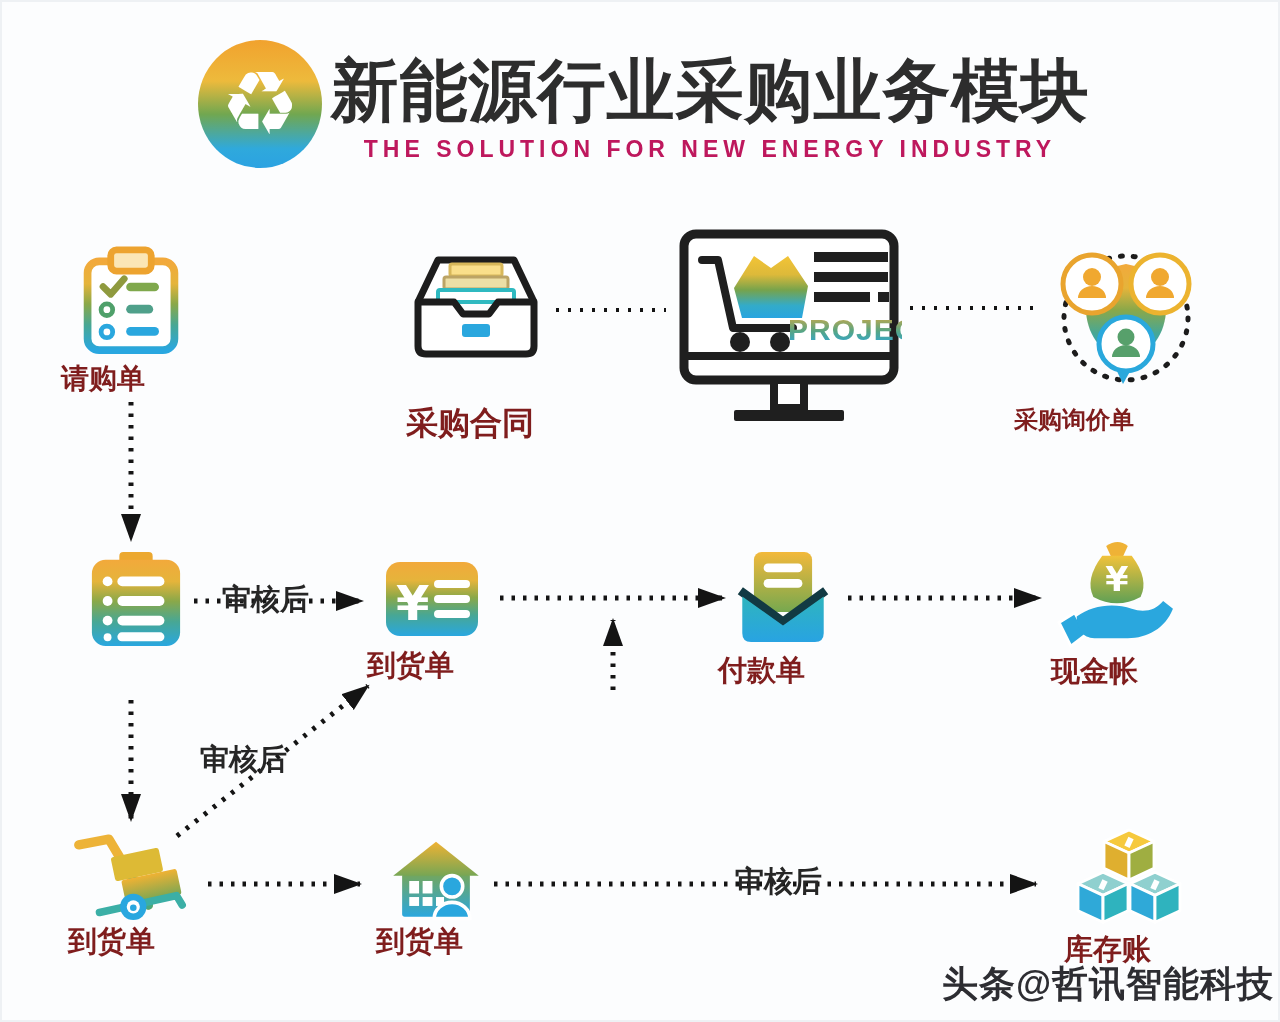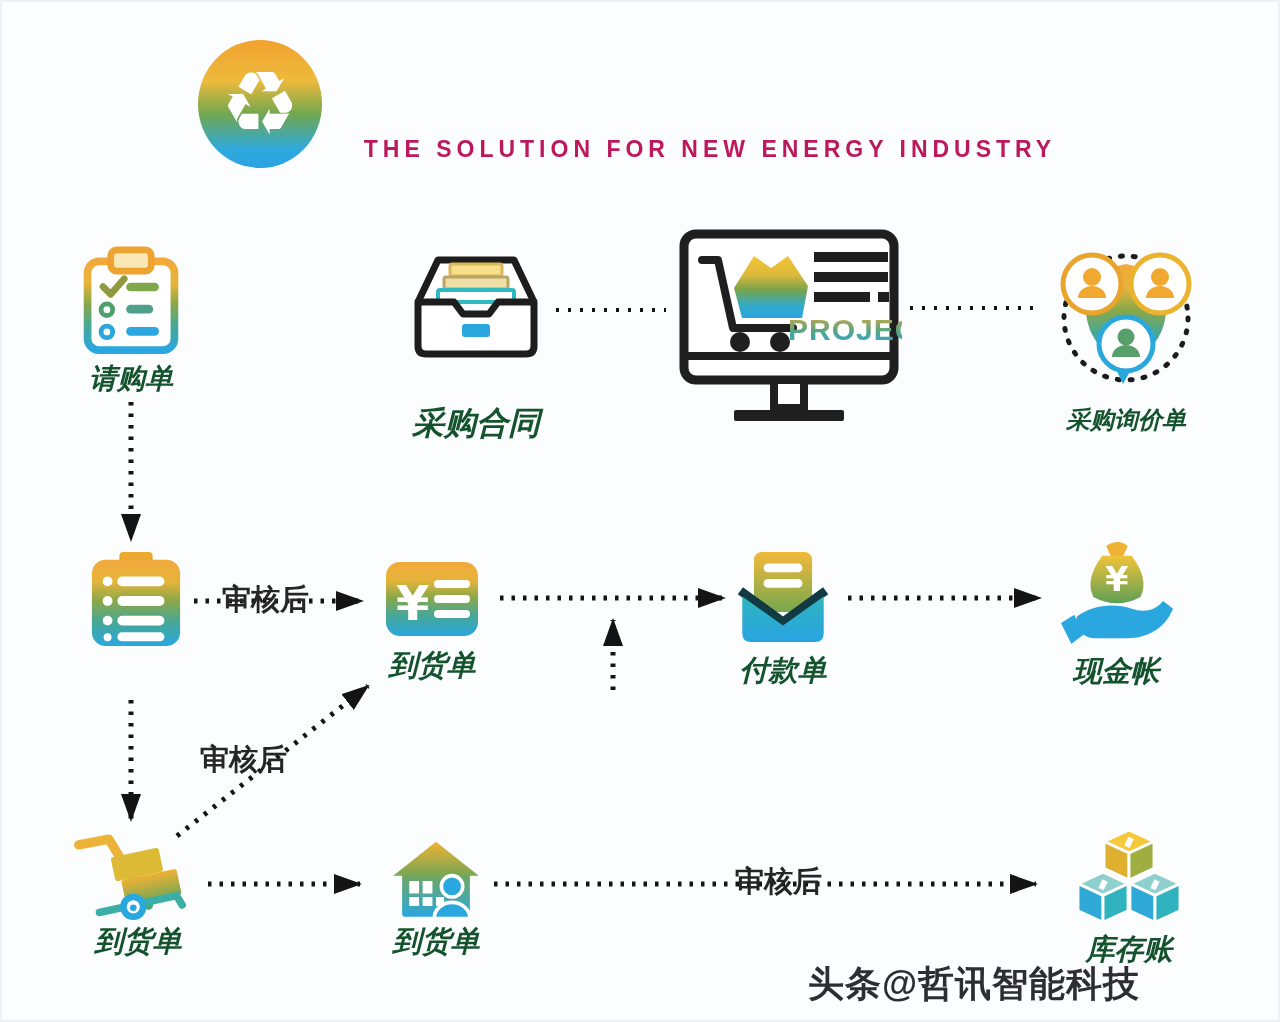--- a/index.html
+++ b/index.html
@@ -20,27 +20,27 @@
     position:absolute;left:330px;top:46px;width:760px;text-align:center;
     font-size:68px;font-weight:800;color:#2d2d2d;letter-spacing:1px;z-index:2;white-space:nowrap;
   }
   .subtitle{
     position:absolute;left:330px;top:136px;width:760px;text-align:center;
     font-size:23px;font-weight:600;color:#be185d;letter-spacing:5px;z-index:2;white-space:nowrap;
   }
   
   .node{position:absolute;display:flex;flex-direction:column;align-items:center;z-index:2;}
   .node .icon{display:flex;align-items:center;justify-content:center;}
-  .node-label{width:100%;text-align:center;font-weight:700;color:#14532d;white-space:nowrap;font-style:italic;}
+  .node-label{width:100%;font-weight:700;color:#7f1d1d;white-space:nowrap;}
   .edge-label{position:absolute;font-weight:700;color:#262626;font-size:29px;z-index:2;white-space:nowrap;margin-top:20px;}
   .edges{position:absolute;left:0;top:0;z-index:1;pointer-events:none;}
   .edges line{stroke:#141414;stroke-width:5;stroke-dasharray:3.5 8;fill:none;}
   .edges line.thin{stroke-width:4;stroke-dasharray:3 9;}
   .watermark{
-    position:absolute;right:6px;top:960px;width:600px;text-align:center;
+    position:absolute;right:6px;top:960px;width:600px;text-align:right;
     font-size:36px;font-weight:700;color:#2d2d32;letter-spacing:1px;z-index:2;white-space:nowrap;
   }
 </style>
 </head>
 <body>
 
 <div class="canvas">
 
   <svg width="0" height="0" style="position:absolute" aria-hidden="true">
     <defs>
@@ -99,20 +99,21 @@
     <line x1="848" y1="598" x2="1040" y2="598" marker-end="url(#ah)"></line>
     <line x1="613" y1="690" x2="613" y2="620" marker-end="url(#ah)"></line>
     <line x1="177" y1="836" x2="368" y2="686" marker-end="url(#ah)"></line>
     <line x1="208" y1="884" x2="360" y2="884" marker-end="url(#ah)"></line>
     <line x1="494" y1="884" x2="1036" y2="884" marker-end="url(#ah)"></line>
   </svg>
 
   <div class="logo">
       <span>♻</span>
     </div>
+  <div class="title">新能源行业采购业务模块</div>
   <div class="subtitle">THE SOLUTION FOR NEW ENERGY INDUSTRY</div>
 
   <div class="node" style="left:61px;top:246px;width:140px">
     <div class="icon">
       <svg width="110" height="110" viewBox="0 0 110 114">
         <rect x="10" y="16" width="90" height="92" rx="12" fill="#fff" stroke="url(#g-main)" stroke-width="8"></rect>
         <rect x="34" y="4" width="42" height="22" rx="6" fill="#FBE6B6" stroke="#EDA32F" stroke-width="7"></rect>
         <path d="M26 42 l8 8 l14 -16" stroke="#8F9A3E" stroke-width="7" fill="none" stroke-linecap="round" stroke-linejoin="round"></path>
         <rect x="50" y="38" width="34" height="9" rx="4.5" fill="#7FA84C"></rect>
         <circle cx="30" cy="66" r="6" fill="none" stroke="#4FA06A" stroke-width="5"></circle>

